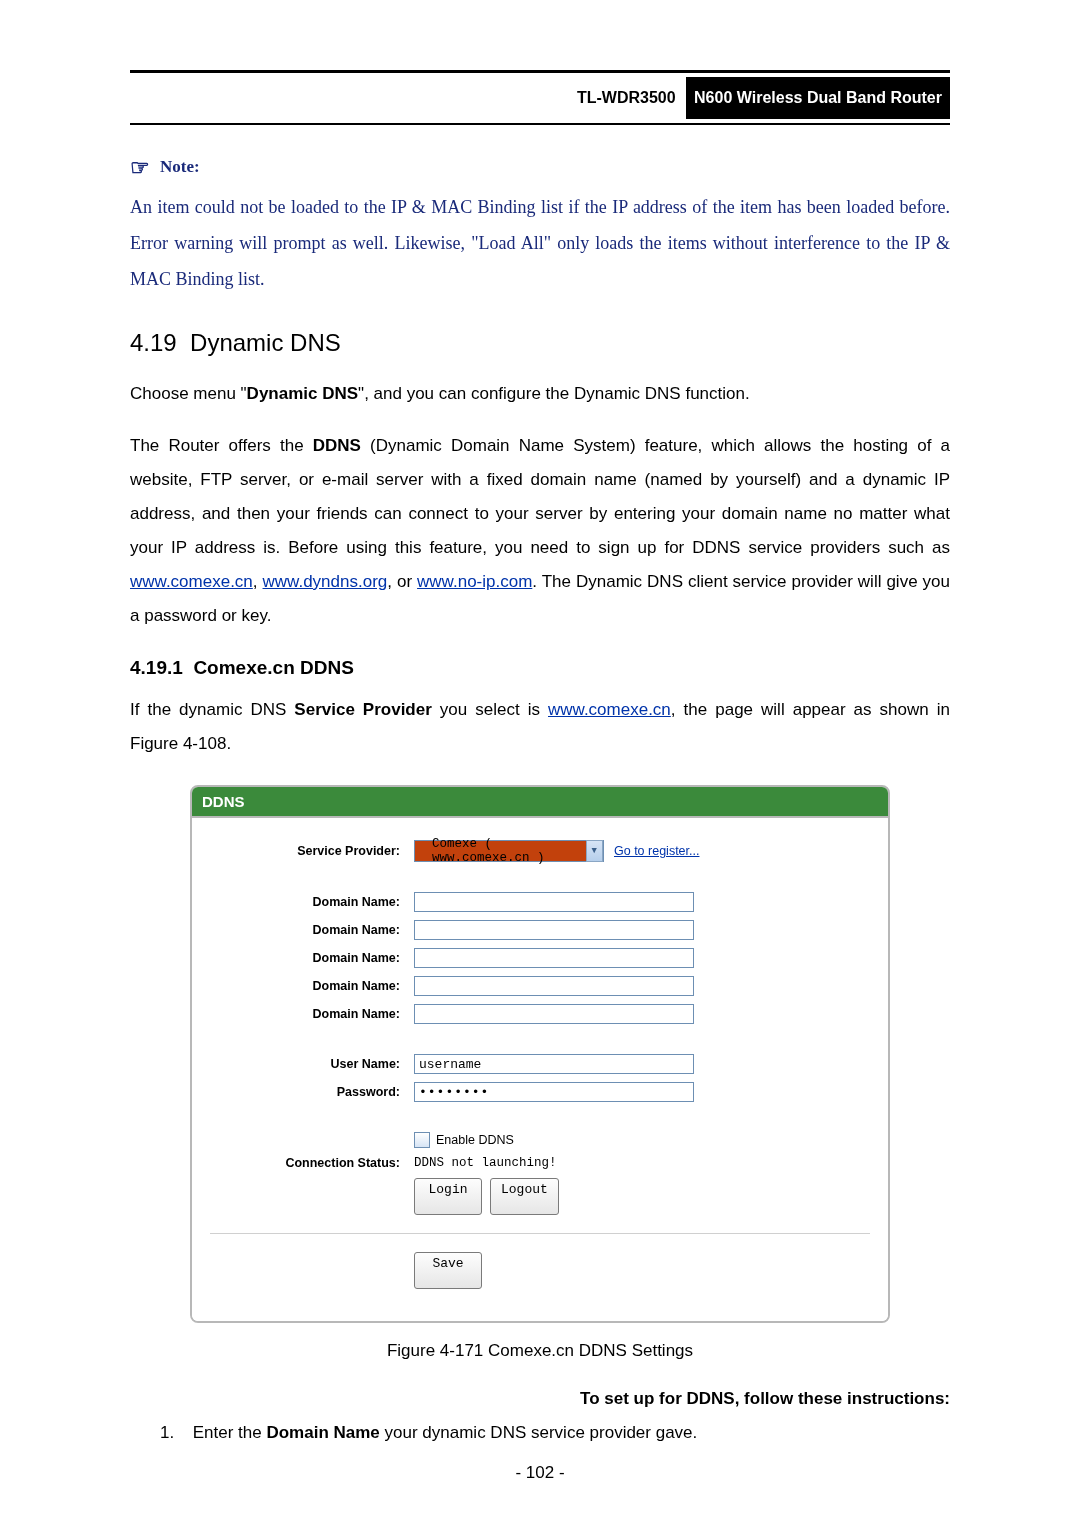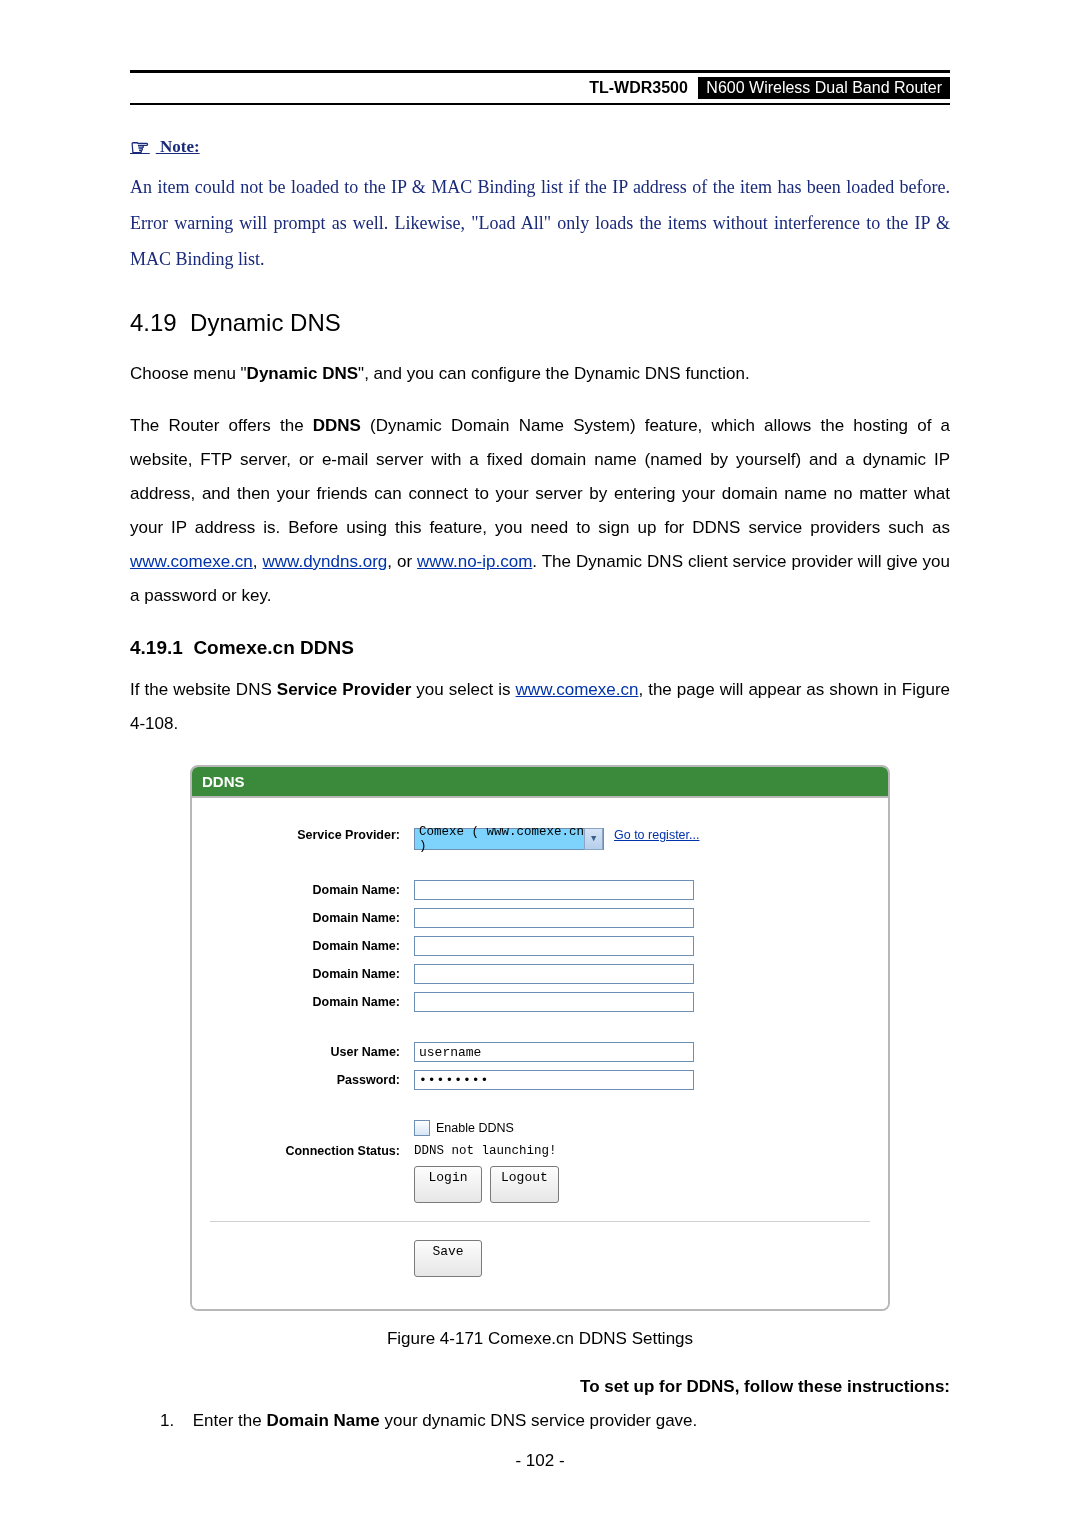--- a/index.html
+++ b/index.html
@@ -28,36 +28,35 @@
   }
   .header-model {
     font-weight: bold;
     font-size: 16px;
     padding-right: 6px;
   }
   .header-title-box {
     display: inline-block;
     background: #000;
     color: #fff;
-    font-weight: normal;
+    font-weight: bold;
     font-size: 16px;
-    padding: 2px 8px;
+    padding: 12px 8px;
   }
   .header-rule {
     border-top: 2px solid #000;
     margin-bottom: 30px;
   }
 
   .note-line {
     color: #1a2a7a;
     font-weight: bold;
     font-size: 17px;
     margin-bottom: 8px;
     font-family: "Times New Roman", serif;
-    text-decoration: underline;
   }
   .note-icon {
     font-size: 22px;
     vertical-align: middle;
     margin-right: 6px;
   }
   .note-body {
     color: #1a2a7a;
     line-height: 2.0;
     text-align: justify;
@@ -165,26 +164,25 @@
     letter-spacing: 1px;
   }
   .select-box {
     width: 190px;
     height: 22px;
     border: 1px solid #6d8fb3;
     display: inline-flex;
     align-items: center;
     justify-content: space-between;
     box-sizing: border-box;
-    padding-left: 4px;
+    padding-left: 17px;
     font-family: "Courier New", monospace;
     font-size: 12.5px;
-    background: #7dd3fc;
+    background: #c2410c;
     cursor: pointer;
-    margin-top: 8px;
   }
   .select-arrow {
     width: 18px;
     height: 20px;
     border: 1px solid #8aa6c4;
     background: linear-gradient(#d6e4f5,#b6cfeb);
     font-size: 9px;
     color: #3a5f8a;
     line-height: 20px;
     text-align: center;
@@ -263,21 +261,21 @@
 
   <p class="body">
     <span>The Router offers the </span><b>DDNS</b><span> (Dynamic Domain Name System) feature, which allows the hosting of a website, FTP server, or e-mail server with a fixed domain name (named by yourself) and a dynamic IP address, and then your friends can connect to your server by entering your domain name no matter what your IP address is. Before using this feature, you need to sign up for DDNS service providers such as </span><a class="textlink">www.comexe.cn</a><span>, </span><a class="textlink">www.dyndns.org</a><span>, or </span><a class="textlink">www.no-ip.com</a><span>. The Dynamic DNS client service provider will give you a password or key.</span>
   </p>
 
   <h3 class="subsection">
     <span>4.19.1</span>&nbsp;&nbsp;<span>Comexe.cn DDNS</span>
   </h3>
 
   <p class="body">
-    <span>If the website DNS </span><b>Service Provider</b><span> you select is </span><a class="textlink">www.comexe.cn</a><span>, the page will appear as shown in Figure 4-108.</span>
+    <span>If the dynamic DNS </span><b>Service Provider</b><span> you select is </span><a class="textlink">www.comexe.cn</a><span>, the page will appear as shown in Figure 4-108.</span>
   </p>
 
   <div class="ddns-panel">
     <div class="ddns-header">DDNS</div>
     <div class="ddns-body">
 
       <div class="form-row">
         <div class="form-label">Service Provider:</div>
         <div class="select-box">
           <span>Comexe ( www.comexe.cn )</span>

